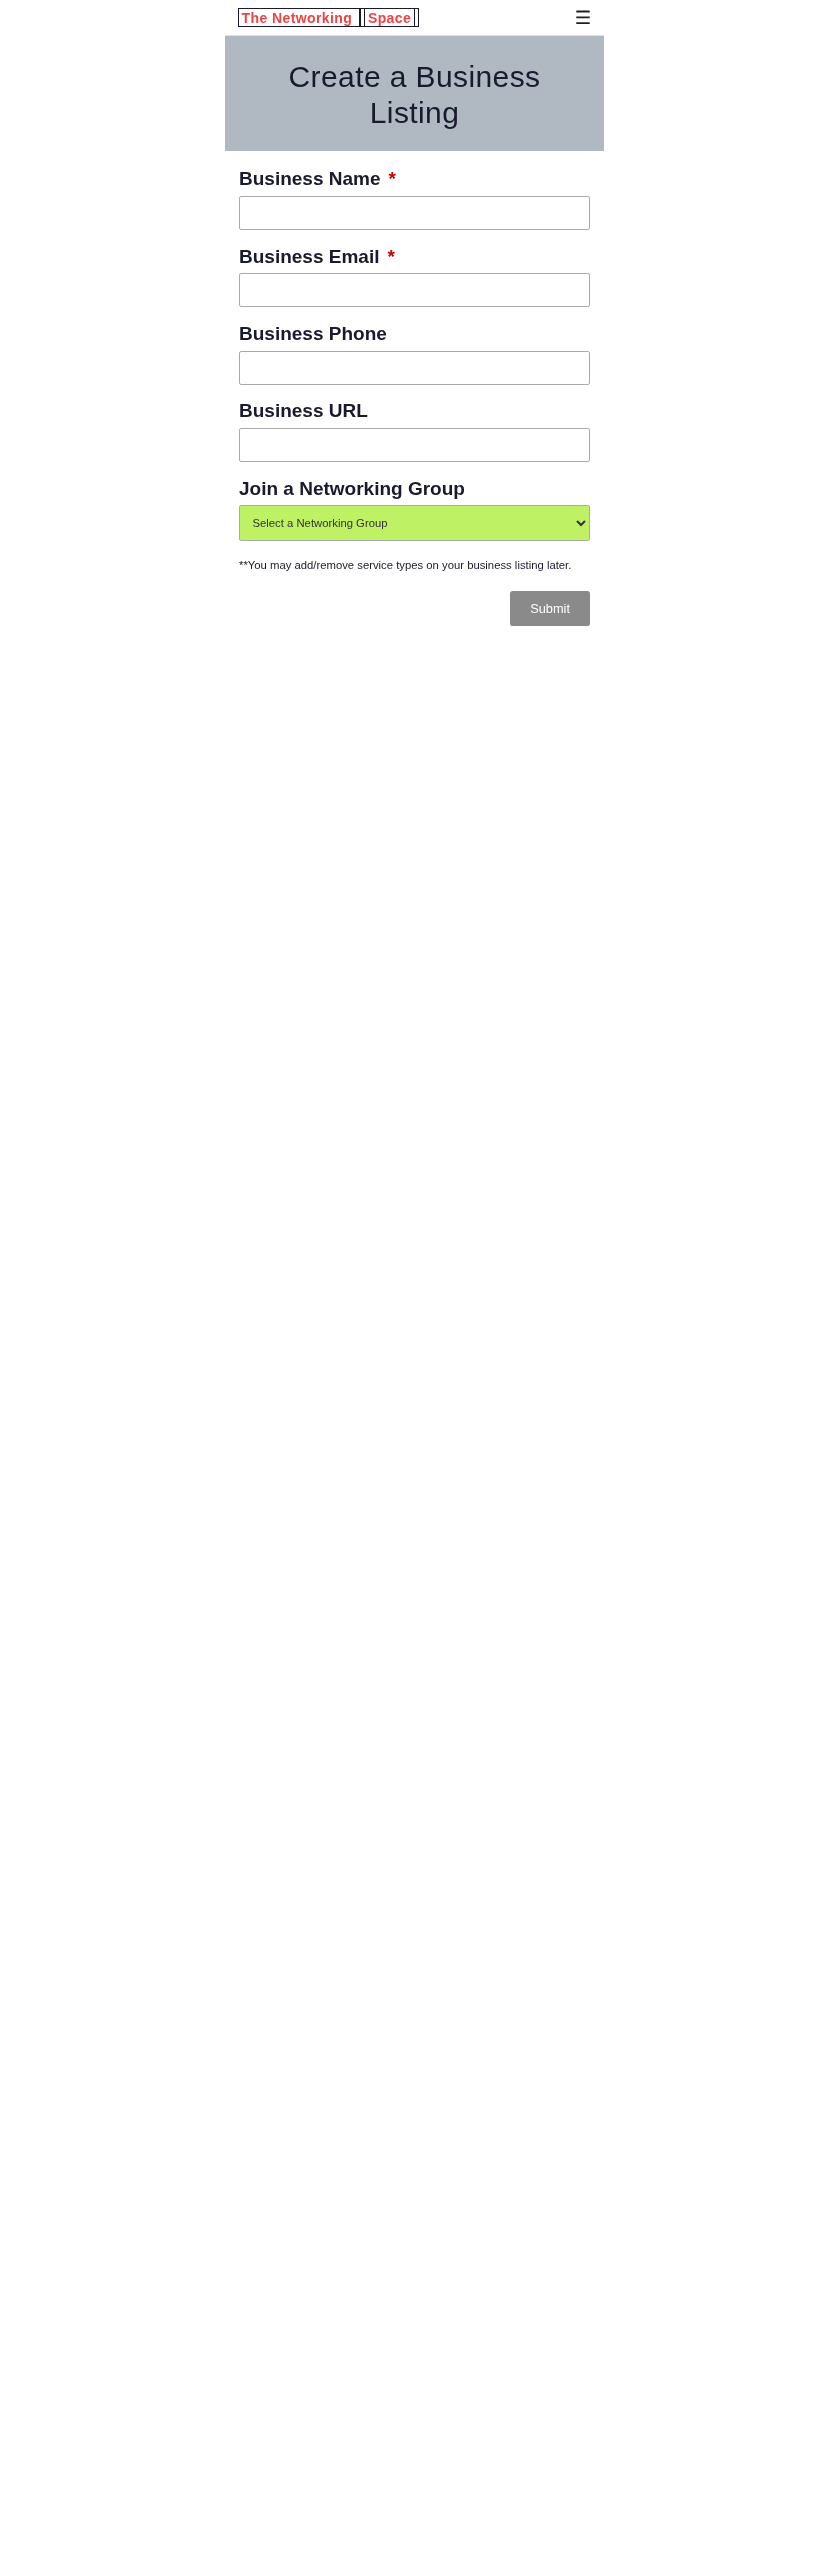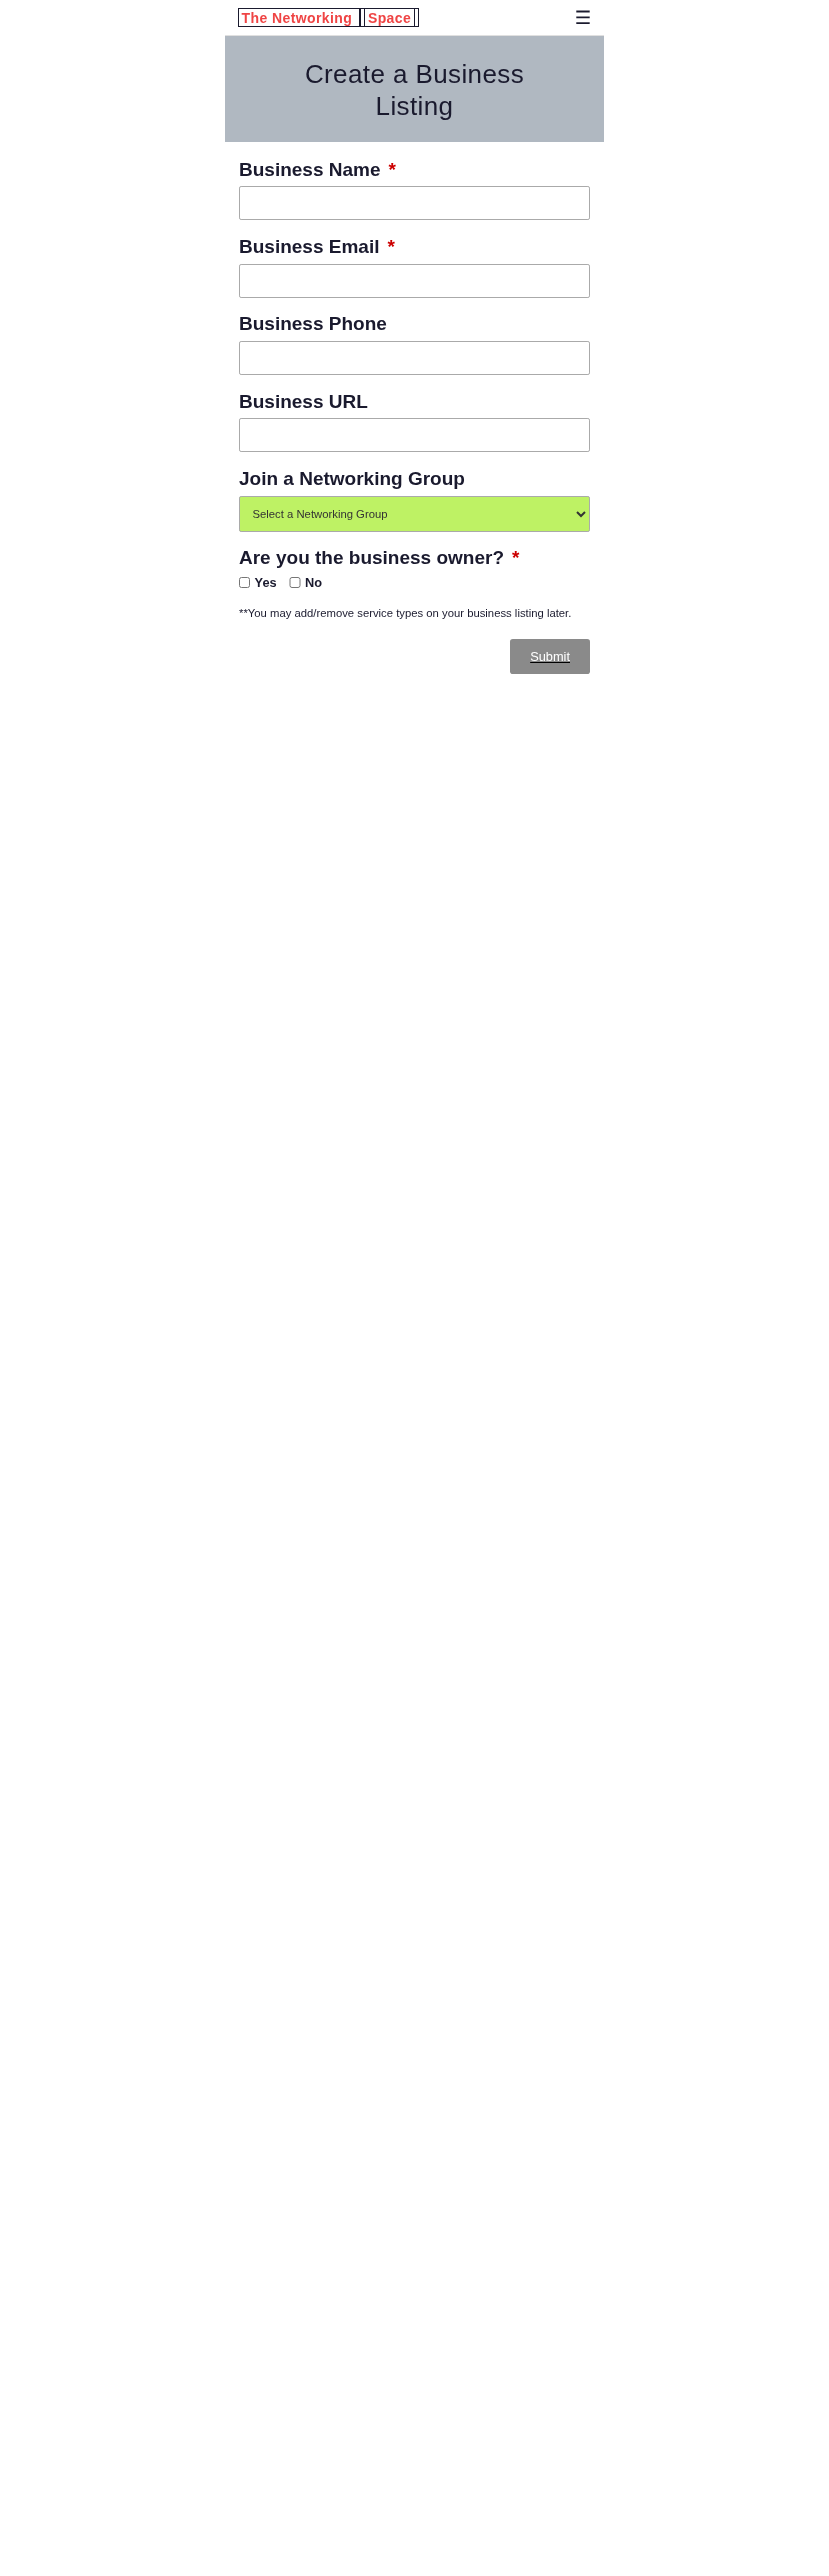--- a/index.html
+++ b/index.html
@@ -46,21 +46,21 @@
     }
 
     
     .page-title-banner {
       background: #b0b8c1;
       padding: 23px 14px 20px;
       text-align: center;
     }
 
     .page-title-banner h1 {
-      font-size: 26px;
+      font-size: 30px;
       font-weight: 300;
       color: #1a1a2e;
       line-height: 1.2;
       letter-spacing: 0.4px;
     }
 
     
     .form-container {
       padding: 17px 14px 28px;
     }
@@ -147,21 +147,20 @@
       color: #1a1a2e;
       margin-top: 10px;
       line-height: 1.5;
     }
 
     
     .submit-row {
       display: flex;
       justify-content: flex-end;
       margin-top: 17px;
-      text-decoration: underline;
     }
 
     .submit-button {
       background: #8a8a8a;
       color: #ffffff;
       border: none;
       padding: 10px 20px;
       font-size: 12.8px;
       border-radius: 2.8px;
       cursor: pointer;
@@ -226,36 +225,20 @@
   <div class="form-group">
     <label class="form-label">
       <span>Join a Networking Group</span>
     </label>
     <select class="form-select">
       <option value="">Select a Networking Group</option>
     </select>
   </div>
 
 
-  <div class="form-group">
-    <div class="form-label">
-      <span>Are you the business owner?</span>
-      <span class="required-star">*</span>
-    </div>
-    <div class="checkbox-row">
-      <div class="checkbox-item">
-        <input type="checkbox" id="owner-yes" style="">
-        <label for="owner-yes">Yes</label>
-      </div>
-      <div class="checkbox-item">
-        <input type="checkbox" id="owner-no" style="">
-        <label for="owner-no">No</label>
-      </div>
-    </div>
-  </div>
 
   <div class="note-text">**You may add/remove service types on your business listing later.</div>
 
   <div class="submit-row">
     <button class="submit-button">Submit</button>
   </div>
 
 </div>
 
 

